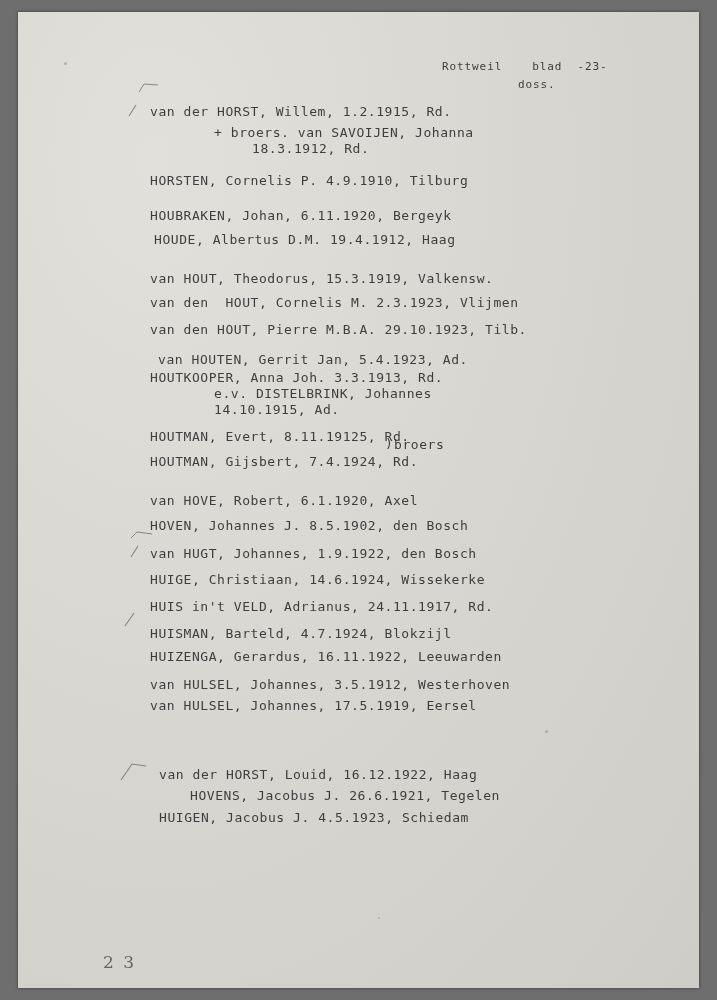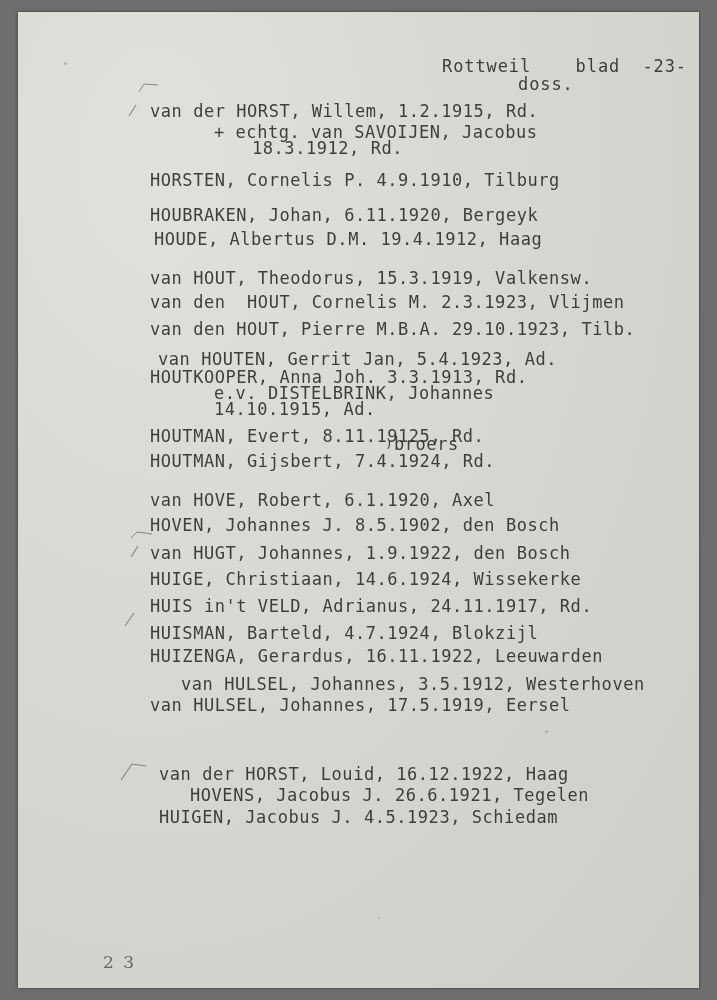--- a/index.html
+++ b/index.html
@@ -27,27 +27,27 @@
   #paper-inner {
     position: absolute;
     inset: 0;
     filter: contrast(1.02);
   }
   .txt {
     position: absolute;
     white-space: pre;
     color: #2b2b2b;
     font-family: "DejaVu Sans Mono", monospace;
-    font-size: 17px;
+    font-size: 13px;
     letter-spacing: 0.55px;
     line-height: 13px;
     opacity: 0.88;
   }
   .hdr {
-    font-size: 17px;
+    font-size: 11px;
     letter-spacing: 0.9px;
   }
   .tick {
     position: absolute;
     width: 14px;
     height: 12px;
     opacity: 0.6;
   }
   .tick svg { display:block; }
   .speck {
@@ -77,42 +77,42 @@
 </head>
 <body>
 
 <div id="page">
   <div id="paper-inner">
 
     <div class="txt hdr" style="left:424px; top:48px;">Rottweil    blad  -23-</div>
     <div class="txt hdr" style="left:500px; top:66px;">doss.</div>
 
     <div class="txt" style="left:132px; top:93px;">van der HORST, Willem, 1.2.1915, Rd.</div>
-    <div class="txt" style="left:196px; top:114px;">+ echtg. van SAVOIJEN, Jacobus</div>
+    <div class="txt" style="left:196px; top:114px;">+ broers. van SAVOIJEN, Johanna</div>
     <div class="txt" style="left:234px; top:130px;">18.3.1912, Rd.</div>
     <div class="txt" style="left:132px; top:162px;">HORSTEN, Cornelis P. 4.9.1910, Tilburg</div>
     <div class="txt" style="left:132px; top:197px;">HOUBRAKEN, Johan, 6.11.1920, Bergeyk</div>
     <div class="txt" style="left:136px; top:221px;">HOUDE, Albertus D.M. 19.4.1912, Haag</div>
     <div class="txt" style="left:132px; top:260px;">van HOUT, Theodorus, 15.3.1919, Valkensw.</div>
     <div class="txt" style="left:132px; top:284px;">van den  HOUT, Cornelis M. 2.3.1923, Vlijmen</div>
     <div class="txt" style="left:132px; top:311px;">van den HOUT, Pierre M.B.A. 29.10.1923, Tilb.</div>
     <div class="txt" style="left:140px; top:341px;">van HOUTEN, Gerrit Jan, 5.4.1923, Ad.</div>
     <div class="txt" style="left:132px; top:359px;">HOUTKOOPER, Anna Joh. 3.3.1913, Rd.</div>
     <div class="txt" style="left:196px; top:375px;">e.v. DISTELBRINK, Johannes</div>
     <div class="txt" style="left:196px; top:391px;">14.10.1915, Ad.</div>
     <div class="txt" style="left:132px; top:418px;">HOUTMAN, Evert, 8.11.19125, Rd.</div>
     <div class="txt" style="left:132px; top:443px;">HOUTMAN, Gijsbert, 7.4.1924, Rd.</div>
     <div class="txt" style="left:132px; top:482px;">van HOVE, Robert, 6.1.1920, Axel</div>
     <div class="txt" style="left:132px; top:507px;">HOVEN, Johannes J. 8.5.1902, den Bosch</div>
     <div class="txt" style="left:132px; top:535px;">van HUGT, Johannes, 1.9.1922, den Bosch</div>
     <div class="txt" style="left:132px; top:561px;">HUIGE, Christiaan, 14.6.1924, Wissekerke</div>
     <div class="txt" style="left:132px; top:588px;">HUIS in't VELD, Adrianus, 24.11.1917, Rd.</div>
     <div class="txt" style="left:132px; top:615px;">HUISMAN, Barteld, 4.7.1924, Blokzijl</div>
     <div class="txt" style="left:132px; top:638px;">HUIZENGA, Gerardus, 16.11.1922, Leeuwarden</div>
-    <div class="txt" style="left:132px; top:666px;margin-left:31px;">van HULSEL, Johannes, 3.5.1912, Westerhoven</div>
+    <div class="txt" style="left:132px; top:666px;">van HULSEL, Johannes, 3.5.1912, Westerhoven</div>
     <div class="txt" style="left:132px; top:687px;">van HULSEL, Johannes, 17.5.1919, Eersel</div>
     <div class="txt" style="left:141px; top:756px;">van der HORST, Louid, 16.12.1922, Haag</div>
     <div class="txt" style="left:141px; top:777px;padding-left:31px;">HOVENS, Jacobus J. 26.6.1921, Tegelen</div>
     <div class="txt" style="left:141px; top:799px;">HUIGEN, Jacobus J. 4.5.1923, Schiedam</div>
 
     <div class="brace" style="left:367px; top:424px;">)</div>
     <div class="txt" style="left:376px; top:426px;">broers</div>
 
     <div class="tick" style="left:110px; top:92px;">
       <svg width="16" height="14" viewBox="0 0 16 14">

